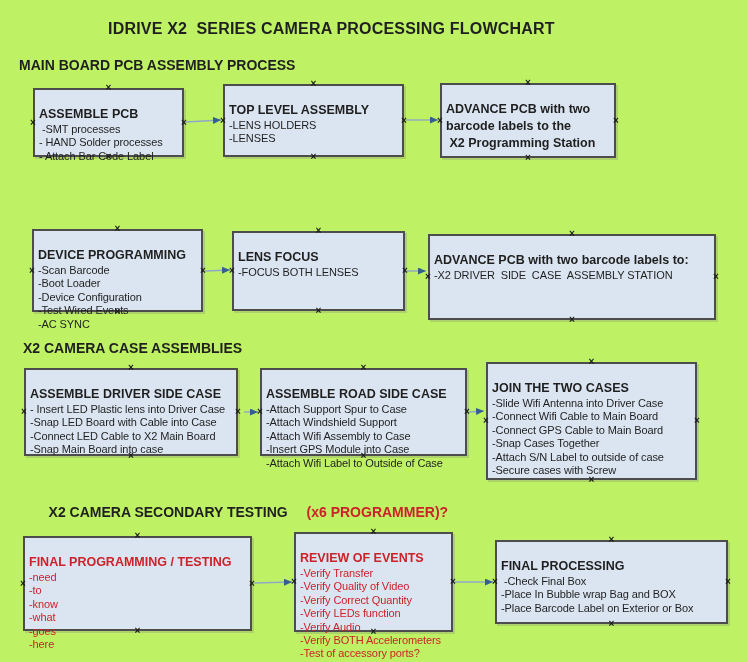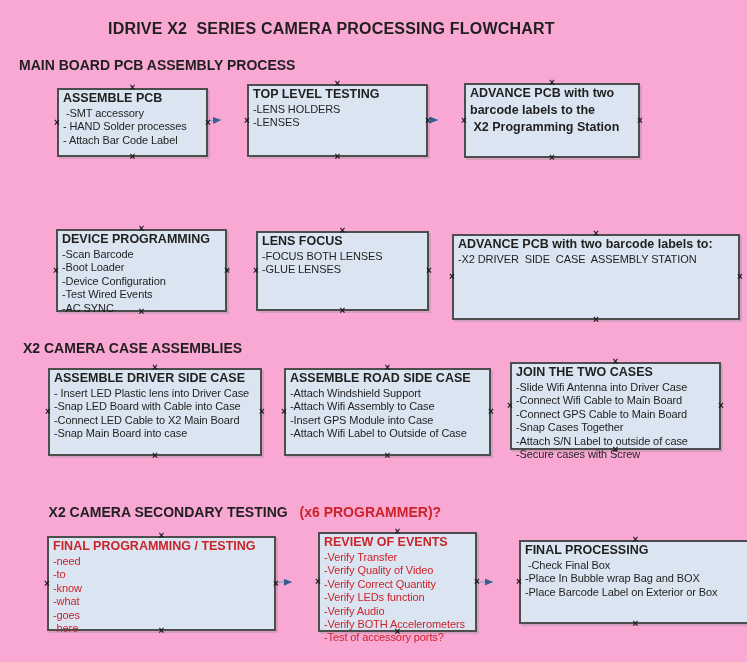--- a/index.html
+++ b/index.html
@@ -2,34 +2,34 @@
 <html style="--fill: #dbe5f1; --border: #4d4d4d; --red: #cc2229; --ink: #1f1f1f; --arrow-line: #8fa8c8; --arrow-head: #365f91; --handle: #1a1a1a;"><head>
 <meta charset="utf-8">
 <style>
   :root{
     --fill:#dbe5f1; --border:#4d4d4d; --red:#cc2229; --ink:#1f1f1f;
     --arrow-line:#8fa8c8; --arrow-head:#365f91; --handle:#1a1a1a;
   }
   *{margin:0;padding:0;box-sizing:border-box;}
   html,body{background:#ffffff;}
   body{font-family:"Liberation Sans", sans-serif; color:var(--ink);}
-  .canvas{position:relative;width:747px;height:662px;background:#f9a8d4;overflow:hidden;}
+  .canvas{position:relative;width:747px;height:662px;background:#bef264;overflow:hidden;}
   .doc-title{
     position:absolute;left:108px;top:20px;
     font-size:16px;font-weight:bold;letter-spacing:.2px;white-space:pre;
   }
   .sec-heading{
     position:absolute;font-size:14px;font-weight:bold;white-space:pre;
   }
-  .sec-heading .red-part{color:var(--red);margin-left:8px;}
+  .sec-heading .red-part{color:var(--red);margin-left:15px;}
   .box{
     position:absolute;background:var(--fill);
     border:2px solid var(--border);
     box-shadow:2px 2px 0 rgba(128,128,128,.28);
-    padding:0 0 0 4px;overflow:visible;margin-left:24px;
+    padding:16px 0 0 4px;overflow:visible;
   }
   .box-title{
     font-size:12.5px;font-weight:bold;line-height:17px;white-space:pre;
   }
   .box-items .item{
     font-size:11px;line-height:13.4px;white-space:pre;letter-spacing:-0.1px;
   }
   .red-box .box-title, .red-box .box-items .item{color:var(--red);}
   .arrows{position:absolute;left:0;top:0;pointer-events:none;}
   .arrows line{stroke:var(--arrow-line);stroke-width:1.4;}
@@ -65,32 +65,32 @@
     <line x1="455" y1="582" x2="493" y2="582" marker-end="url(#ah)"></line>
   </svg>
 
   <div class="doc-title">IDRIVE X2  SERIES CAMERA PROCESSING FLOWCHART</div>
 
   <div class="sec-heading" style="left:19px;top:57px">MAIN BOARD PCB ASSEMBLY PROCESS</div>
 
   <div class="box" style="left:33px;top:88px;width:151px;height:69px">
     <div class="box-title">ASSEMBLE PCB</div>
     <div class="box-items">
-        <div class="item"> -SMT accessory</div>
+        <div class="item"> -SMT processes</div>
         <div class="item">- HAND Solder processes</div>
         <div class="item">- Attach Bar Code Label</div>
       </div>
   <span class="handle ht"></span>
       <span class="handle hb"></span>
       <span class="handle hl"></span>
       <span class="handle hr"></span>
     </div>
 
   <div class="box" style="left:223px;top:84px;width:181px;height:73px">
-    <div class="box-title">TOP LEVEL TESTING</div>
+    <div class="box-title">TOP LEVEL ASSEMBLY</div>
     <div class="box-items">
         <div class="item">-LENS HOLDERS</div>
         <div class="item">-LENSES</div>
       </div>
   <span class="handle ht"></span>
       <span class="handle hb"></span>
       <span class="handle hl"></span>
       <span class="handle hr"></span>
     </div>
 
@@ -118,21 +118,20 @@
   <span class="handle ht"></span>
       <span class="handle hb"></span>
       <span class="handle hl"></span>
       <span class="handle hr"></span>
     </div>
 
   <div class="box" style="left:232px;top:231px;width:173px;height:80px">
     <div class="box-title">LENS FOCUS</div>
     <div class="box-items">
         <div class="item">-FOCUS BOTH LENSES</div>
-        <div class="item">-GLUE LENSES</div>
       </div>
   <span class="handle ht"></span>
       <span class="handle hb"></span>
       <span class="handle hl"></span>
       <span class="handle hr"></span>
     </div>
 
   <div class="box" style="left:428px;top:234px;width:288px;height:86px">
     <div class="box-title">ADVANCE PCB with two barcode labels to:</div>
     <div class="box-items">
@@ -156,32 +155,33 @@
       </div>
   <span class="handle ht"></span>
       <span class="handle hb"></span>
       <span class="handle hl"></span>
       <span class="handle hr"></span>
     </div>
 
   <div class="box" style="left:260px;top:368px;width:207px;height:88px">
     <div class="box-title">ASSEMBLE ROAD SIDE CASE</div>
     <div class="box-items">
+        <div class="item">-Attach Support Spur to Case</div>
         <div class="item">-Attach Windshield Support</div>
         <div class="item">-Attach Wifi Assembly to Case</div>
         <div class="item">-Insert GPS Module into Case</div>
         <div class="item">-Attach Wifi Label to Outside of Case</div>
       </div>
   <span class="handle ht"></span>
       <span class="handle hb"></span>
       <span class="handle hl"></span>
       <span class="handle hr"></span>
     </div>
 
-  <div class="box" style="left:486px;top:362px;width:211px;height:88px">
+  <div class="box" style="left:486px;top:362px;width:211px;height:118px">
     <div class="box-title">JOIN THE TWO CASES</div>
     <div class="box-items">
         <div class="item">-Slide Wifi Antenna into Driver Case</div>
         <div class="item">-Connect Wifi Cable to Main Board</div>
         <div class="item">-Connect GPS Cable to Main Board</div>
         <div class="item">-Snap Cases Together</div>
         <div class="item">-Attach S/N Label to outside of case</div>
         <div class="item">-Secure cases with Screw</div>
       </div>
   <span class="handle ht"></span>

